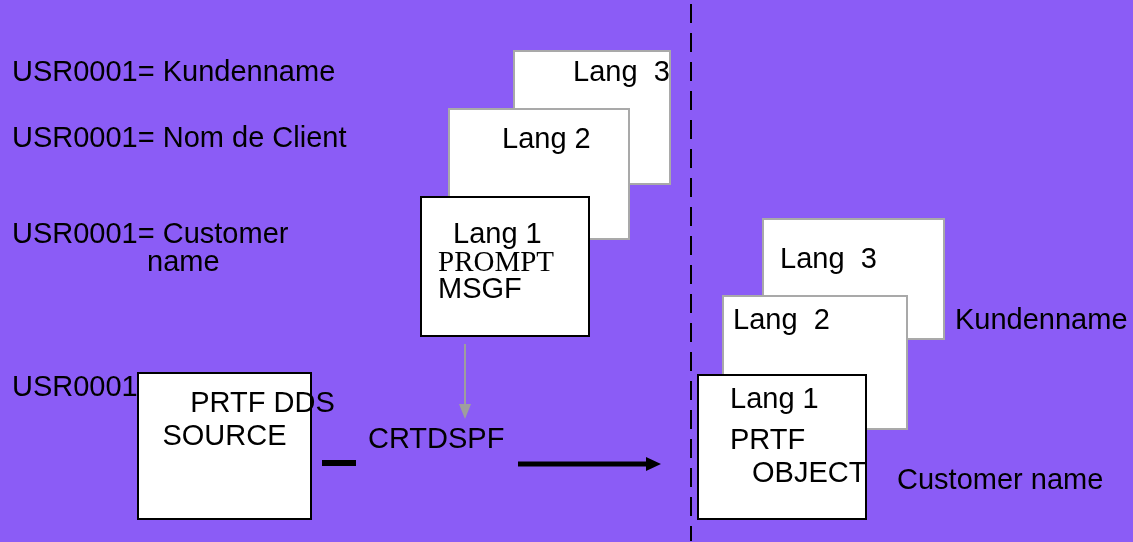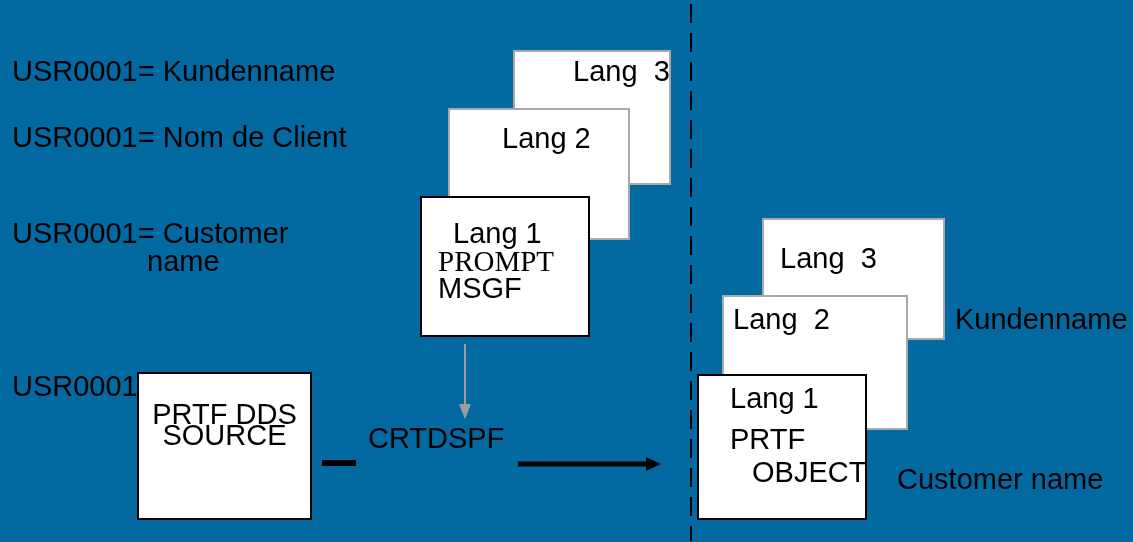--- a/index.html
+++ b/index.html
@@ -1,20 +1,20 @@
 <!DOCTYPE html>
 <html><head>
 <meta charset="utf-8">
 <style>
   html, body { margin: 0; padding: 0; background: #fff; }
   #canvas {
     position: relative;
     width: 1133px;
     height: 542px;
-    background: #0369a1;
+    background: #8b5cf6;
     font-family: "Liberation Sans", "DejaVu Sans", sans-serif;
     color: #000;
     overflow: hidden;
   }
   .t {
     position: absolute;
     font-size: 29px;
     line-height: 1.12;
     white-space: pre;
     color: #000;
@@ -64,21 +64,21 @@
     <span class="t" style="left:16px; top:47px;font-family:Liberation Serif, serif;">PROMPT</span>
     <span class="t" style="left:16px; top:74px;">MSGF</span>
   </div>
 
   <svg style="left:457px; top:344px;" width="16" height="78" viewBox="0 0 16 78">
     <line x1="8" y1="0" x2="8" y2="62" stroke="#9e9e9e" stroke-width="2"></line>
     <polygon points="2,60 14,60 8,75" fill="#9e9e9e"></polygon>
   </svg>
 
   <div class="box black" style="left:137px; top:372px; width:175px; height:148px;">
-    <span class="t centered" style="top:24px;">PRTF DDS</span>
+    <span class="t centered" style="top:12px;margin-left:38px;">PRTF DDS</span>
     <span class="t centered" style="top:45px;">SOURCE</span>
   </div>
 
   <div class="dash-connector"></div>
 
   <div class="t" style="left:368px; top:422px;">CRTDSPF</div>
 
   <svg style="left:516px; top:454px;" width="146" height="20" viewBox="0 0 146 20">
     <line x1="2" y1="10" x2="130" y2="10" stroke="#000" stroke-width="5"></line>
     <polygon points="130,3 145,10 130,17" fill="#000"></polygon>

